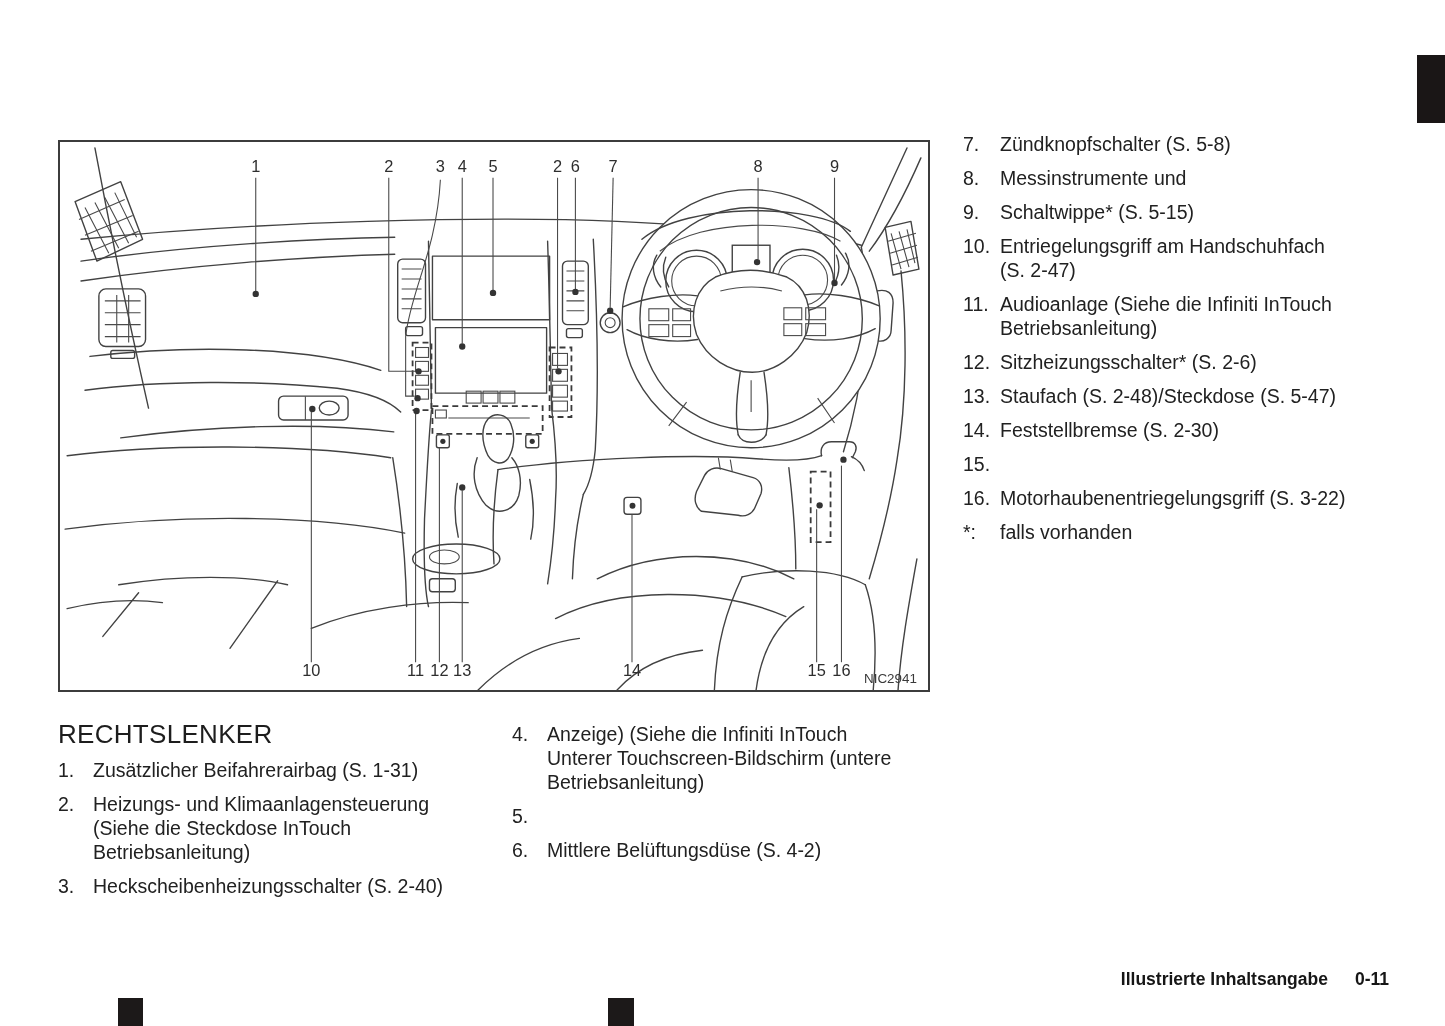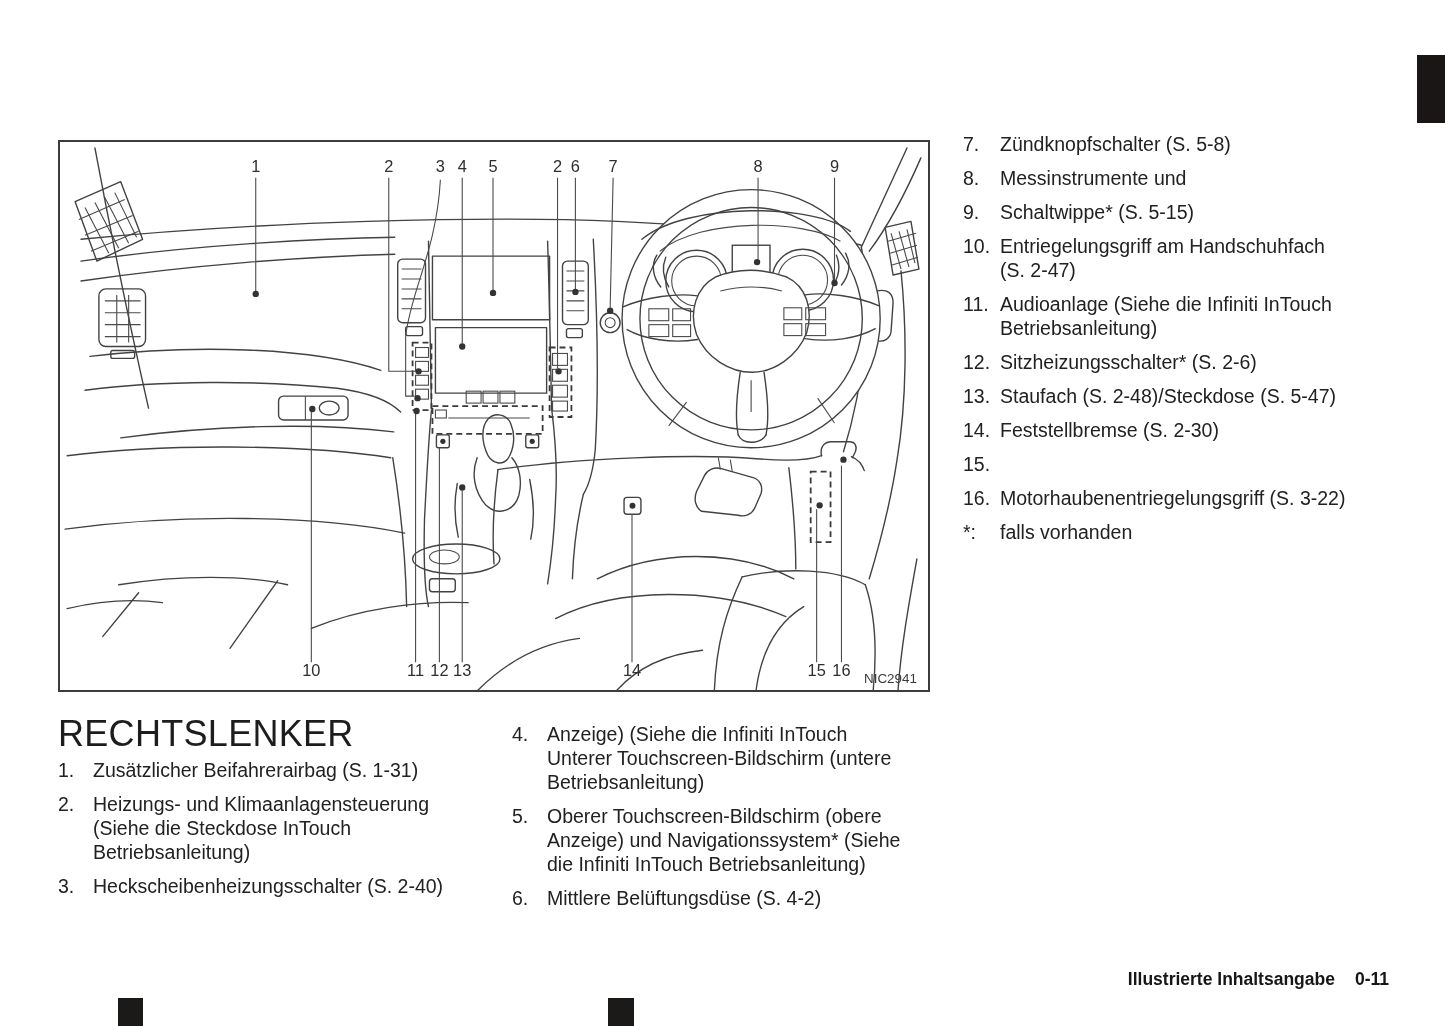--- a/index.html
+++ b/index.html
@@ -29,28 +29,28 @@
 
   
   .list{position:absolute;}
   #list-right{left:963px;top:132px;width:452px;}
   #list-left{left:58px;top:758px;width:428px;}
   #list-middle{left:512px;top:722px;width:428px;}
   .item{display:flex;margin-bottom:10px;font-size:19.5px;line-height:24px;color:#212121;}
   .item .num{width:37px;flex:0 0 37px;}
   #list-left .num,#list-middle .num{width:35px;flex:0 0 35px;}
   #page-heading{
-    position:absolute;left:58px;top:719px;font-size:36px;line-height:30px;
+    position:absolute;left:58px;top:719px;font-size:26px;line-height:30px;
     color:#1d1d1d;letter-spacing:0.3px;
   }
   #page-footer{
     position:absolute;right:56px;top:969px;font-size:17.5px;font-weight:bold;color:#161616;
     white-space:nowrap;
   }
-  #page-footer .pageno{margin-left:20px;}
+  #page-footer .pageno{margin-left:27px;}
 </style>
 </head>
 <body>
 
 <div id="page">
 
   <div id="chapter-tab"></div>
 
   <div id="figure-box">
     <svg id="diagram-svg" width="868" height="548" viewBox="0 0 872 552">
@@ -365,25 +365,20 @@
         <div class="num">4.</div>
         <div class="txt">
           <div>Anzeige) (Siehe die Infiniti InTouch</div>
           <div>Unterer Touchscreen-Bildschirm (untere</div>
           <div>Betriebsanleitung)</div>
         </div>
       </div>
 
       <div class="item">
         <div class="num">5.</div>
-        <div class="txt">
-          <div>Oberer Touchscreen-Bildschirm (obere</div>
-          <div>Anzeige) und Navigationssystem* (Siehe</div>
-          <div>die Infiniti InTouch Betriebsanleitung)</div>
-        </div>
       </div>
 
       <div class="item">
         <div class="num">6.</div>
         <div class="txt">
           <div>Mittlere Belüftungsdüse (S. 4-2)</div>
         </div>
       </div>
     </div>
 

